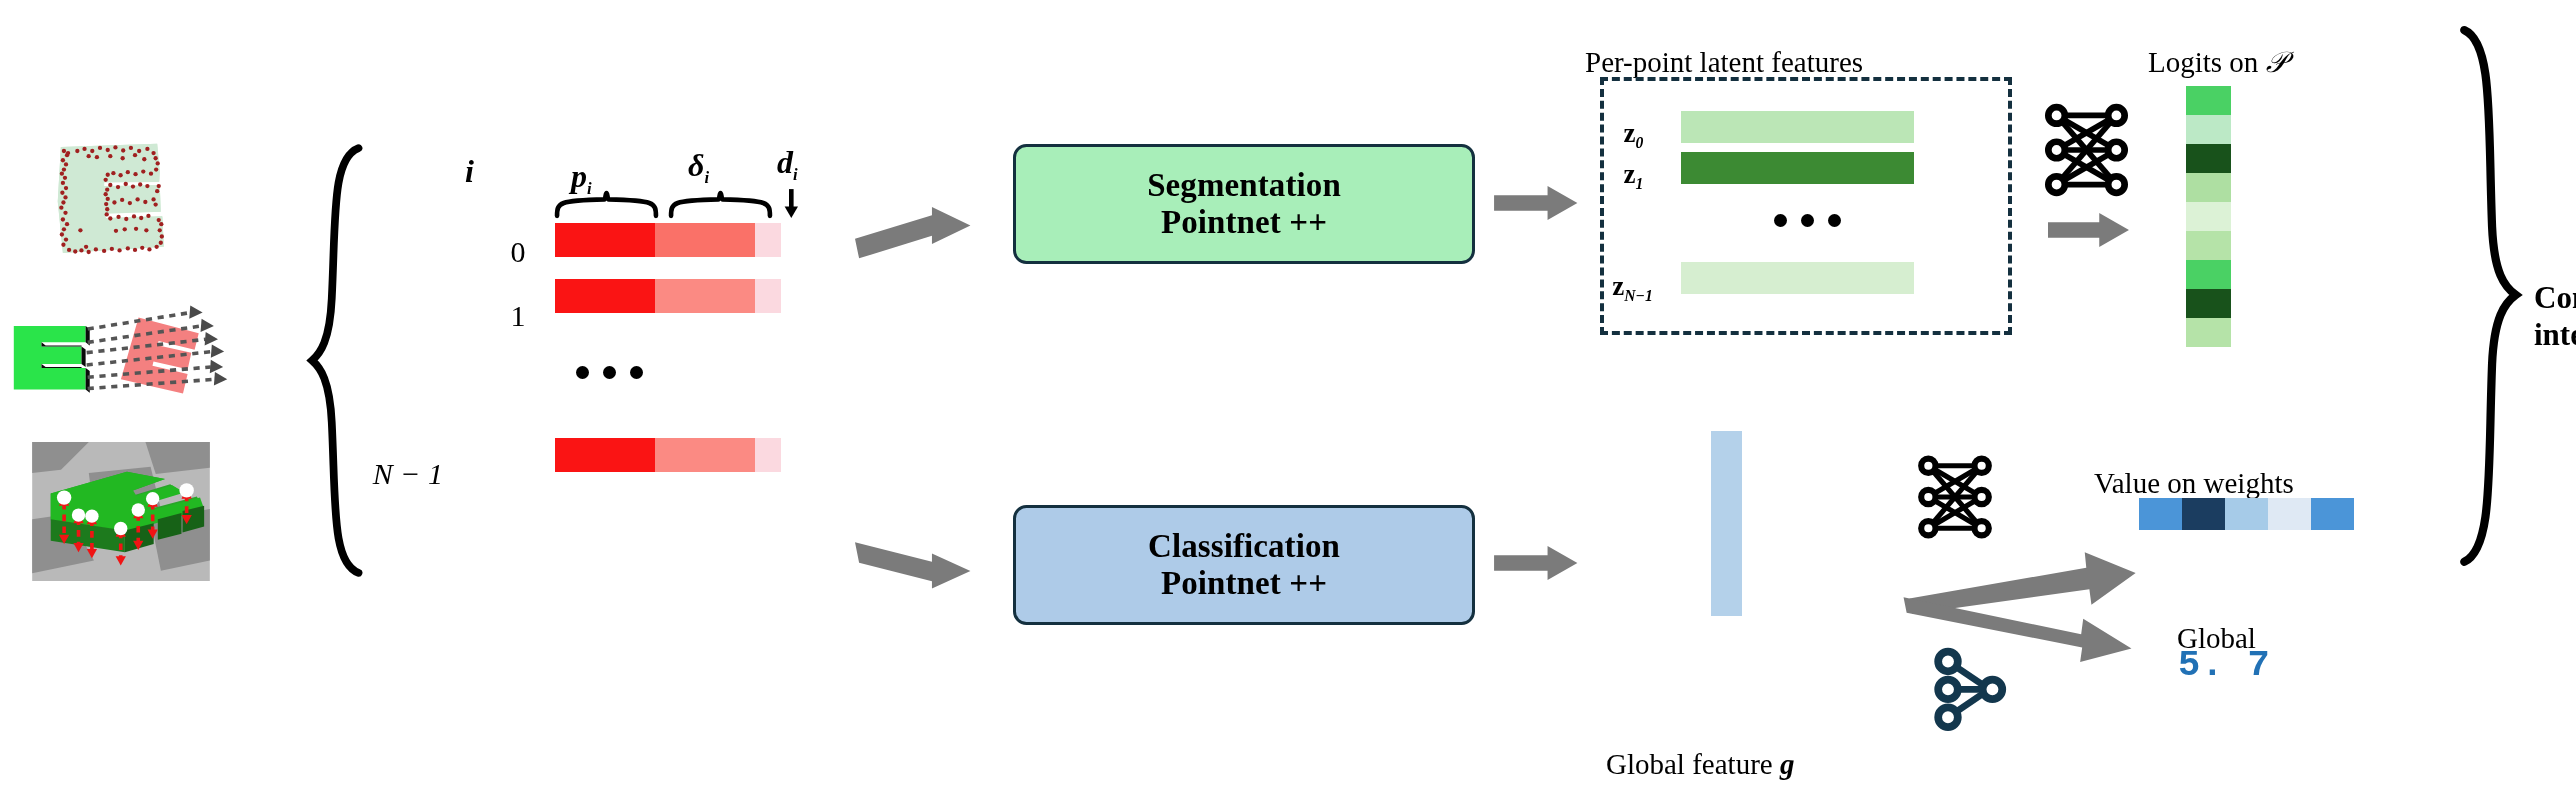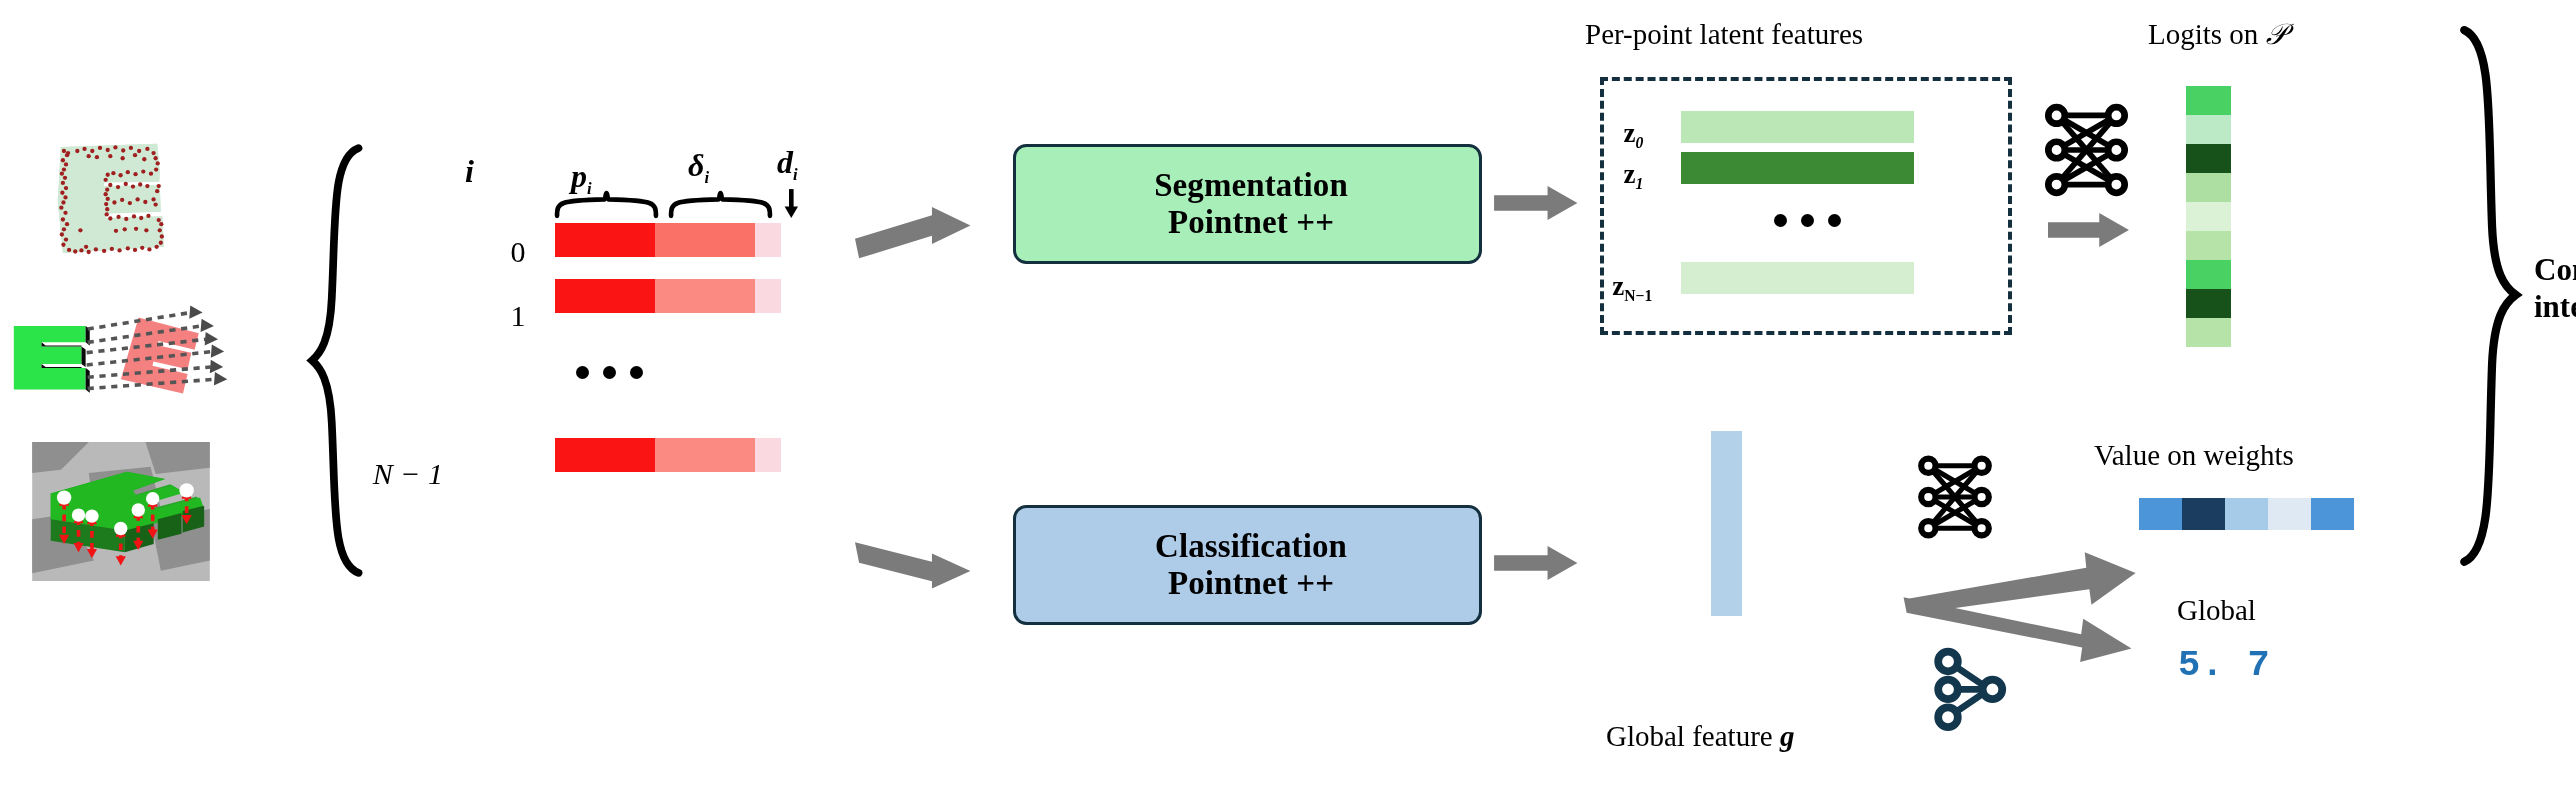--- a/index.html
+++ b/index.html
@@ -37,21 +37,20 @@
 
   .dots3{position:absolute;display:flex;gap:13.4px;}
   .dots3 i{display:block;width:13.4px;height:13.4px;border-radius:50%;background:#000;}
 
   
   .netbox{
     position:absolute;border:3.6px solid #14303f;border-radius:13.4px;
     display:flex;align-items:center;justify-content:center;
     text-align:center;font-weight:700;font-size:33px;line-height:1.12;
     letter-spacing:0.1px;
-    padding-left:7px;
   }
   #seg-box{left:1013px;top:144px;width:456px;height:114px;background:#a8eeb9;}
   #cls-box{left:1013px;top:505px;width:456px;height:114px;background:#aecbe8;}
 
   
   #latent-panel{
     position:absolute;left:1600px;top:77px;width:412px;height:258px;
     border:4.1px dashed #14303f;box-sizing:border-box;
   }
   .zlabel{position:absolute;font-weight:700;font-size:27px;font-style:normal;}
@@ -61,21 +60,21 @@
   #logits-col{position:absolute;left:2186px;top:86px;width:45px;}
   #logits-col div{height:29px;}
 
   
   #weights-bar{position:absolute;left:2139px;top:498px;height:32px;display:flex;}
   #weights-bar div{width:43px;height:32px;}
 
   
   #gfeat{position:absolute;left:1711px;top:431px;width:31px;height:185px;background:#b4d1ea;}
 
-  .caption{position:absolute;font-size:29px;white-space:nowrap;}
+  .caption{position:absolute;font-size:29px;white-space:nowrap;margin-top:28px;}
   .caption-b{font-weight:700;}
 
   .valnum{position:absolute;font-size:37px;font-weight:700;color:#2171b5;
           font-family:"Liberation Mono","DejaVu Sans Mono",monospace;letter-spacing:1px;}
 
   svg{overflow:visible;}
 </style>
 </head>
 <body>
 
@@ -396,21 +395,21 @@
   </span>
   <div class="zbar" style="left:77px;top:71px;width:233px;background:#3c8a33;"></div>
 
   <div class="dots3" style="left:170px;top:133px;">
     <i></i>
       <i></i>
       <i></i>
   </div>
 
   <span class="zlabel" style="left:8.2px;top:190px;">
-    <b style="font-style:normal;">z</b><sub style="font-size:0.58em;">N−1</sub>
+    <b style="font-style:normal;">z</b><sub style="font-size:0.58em;font-style:italic;">N−1</sub>
   </span>
   <div class="zbar" style="left:77px;top:181px;width:233px;background:#d6eed0;"></div>
 </div>
 
 <div class="abs" style="left:2040px;top:101px;">
   <svg width="93" height="98" viewBox="0 0 180 190">
     <g stroke="#000" stroke-width="11" fill="none">
       <line x1="32" y1="28" x2="148" y2="28"></line>
         <line x1="32" y1="28" x2="148" y2="95"></line>
         <line x1="32" y1="28" x2="148" y2="162"></line>

